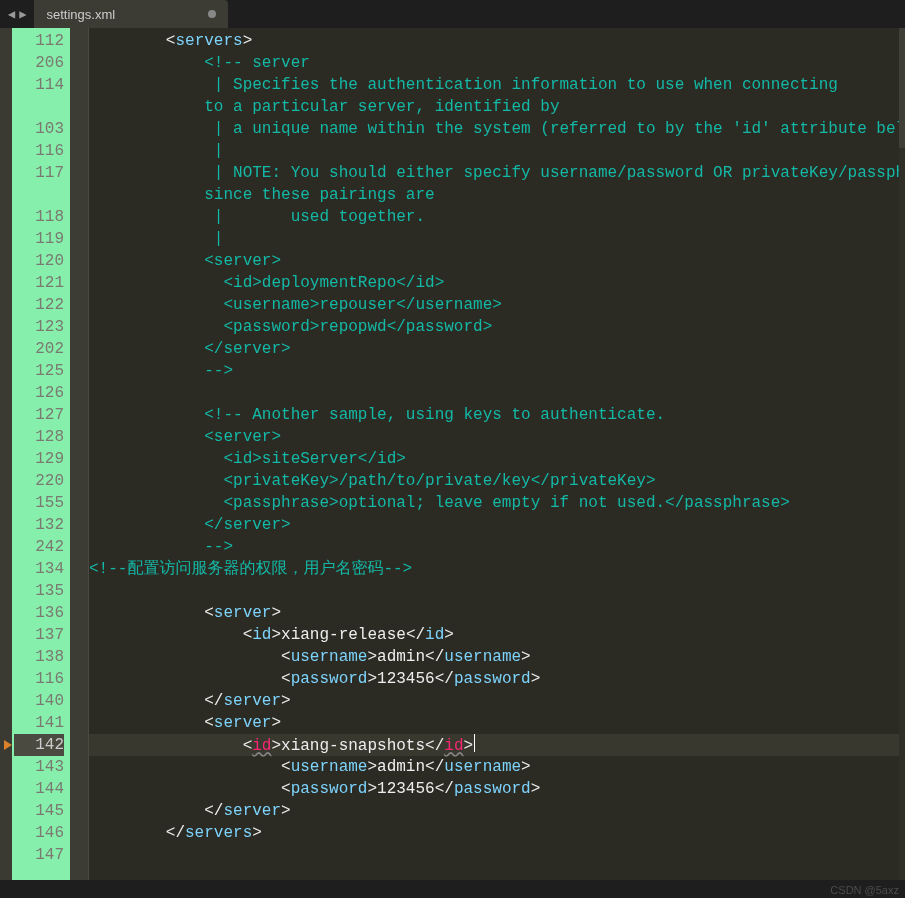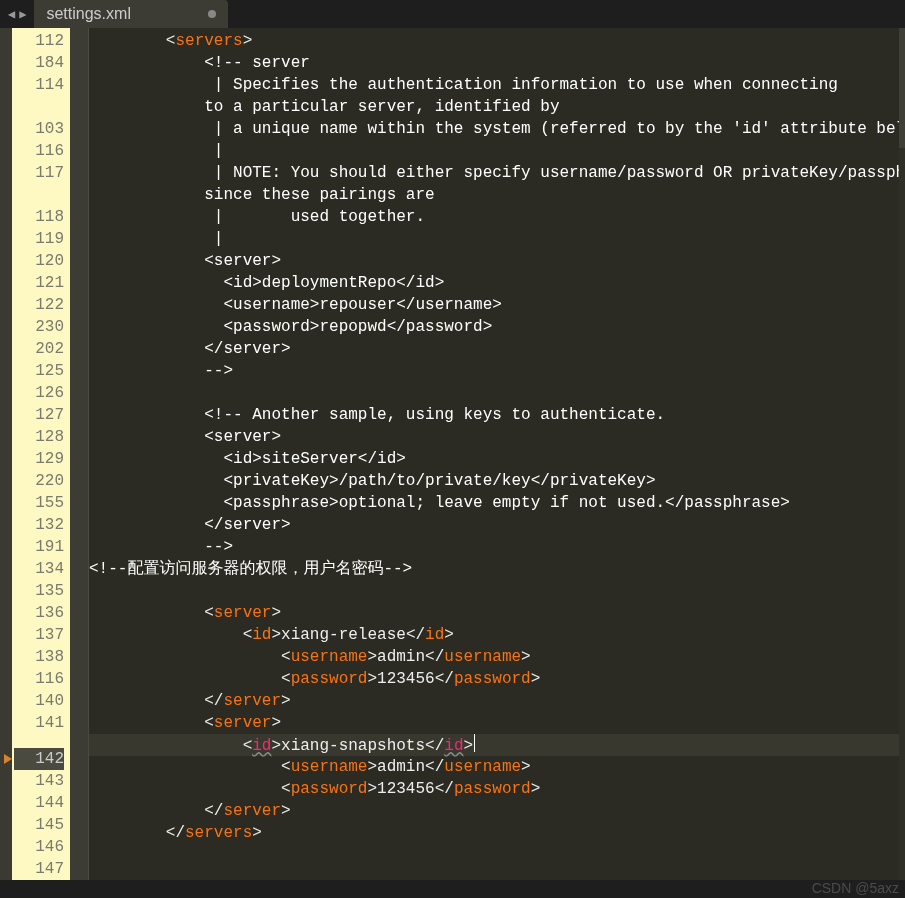--- a/index.html
+++ b/index.html
@@ -32,21 +32,21 @@
   .tab {
     background: #3c3c34;
     height: 28px;
     display: flex;
     align-items: center;
     padding: 0 12px;
     gap: 10px;
     border-top-right-radius: 4px;
     color: #ccc;
     font-family: Arial, sans-serif;
-    font-size: 16px;
+    font-size: 13px;
     min-width: 170px;
     justify-content: space-between;
   }
   .tab .label { flex:1; }
   .tab .dirty-dot {
     width: 8px; height: 8px; border-radius: 50%;
     background: #888;
   }
   .editor {
     position: absolute;
@@ -54,38 +54,37 @@
     left: 0;
     right: 0;
     bottom: 18px;
     display: flex;
   }
   .stripe {
     width: 12px;
     background: #3a3a33;
   }
   .gutter {
-    background: #fef9c3;
+    background: #86efac;
     color: #7a7a70;
     text-align: right;
     padding: 2px 6px 0 2px;
     user-select: none;
     font-size: 16px;
     line-height: 22px;
     width: 50px;
     position: relative;
   }
   .gutter .ln {
     height: 22px;
   }
   .gutter .ln.active {
     background: #4a4a40;
     color: #ccc;
     position: relative;
-    margin-top: 14px;
   }
   .gutter .ln.active::before {
     content: '';
     position: absolute;
     left: -10px;
     top: 6px;
     width: 0; height: 0;
     border-top: 5px solid transparent;
     border-bottom: 5px solid transparent;
     border-left: 8px solid #d9822b;
@@ -105,38 +104,38 @@
     position: relative;
     overflow: hidden;
   }
   .code .line {
     height: 22px;
     padding-left: 0;
   }
   .code .line.active {
     background: rgba(70,70,60,0.5);
   }
-  .pink { color: #f97316; font-weight: normal; }
+  .pink { color: #7dd3fc; font-weight: normal; }
   .white { color: #eeeeee; }
-  .comment { color: #ffffff; }
+  .comment { color: #14b8a6; }
   .id-warn { color: #f92672; text-decoration: underline wavy #888; }
   .cursor {
     display: inline-block;
     width: 1px;
     height: 18px;
     background: #fff;
     vertical-align: -2px;
     margin-left: 1px;
   }
   .watermark {
     position: absolute;
     bottom: 2px;
     right: 6px;
     font-family: Arial, sans-serif;
-    font-size: 14px;
+    font-size: 11px;
     color: #777;
     opacity: 0.5;
   }
   .minimap {
     position: absolute;
     right: 0;
     top: 28px;
     bottom: 18px;
     width: 6px;
     background: #2f2f28;
@@ -167,43 +166,43 @@
   <div class="tab">
     <span class="label">settings.xml</span>
     <span class="dirty-dot"></span>
   </div>
 </div>
 
 <div class="editor">
   <div class="stripe"></div>
   <div class="gutter" id="gutter">
       <div class="ln">112</div>
-      <div class="ln">184</div>
+      <div class="ln">206</div>
       <div class="ln">114</div>
       <div class="ln"></div>
       <div class="ln">103</div>
       <div class="ln">116</div>
       <div class="ln">117</div>
       <div class="ln"></div>
       <div class="ln">118</div>
       <div class="ln">119</div>
       <div class="ln">120</div>
       <div class="ln">121</div>
       <div class="ln">122</div>
-      <div class="ln">230</div>
+      <div class="ln">123</div>
       <div class="ln">202</div>
       <div class="ln">125</div>
       <div class="ln">126</div>
       <div class="ln">127</div>
       <div class="ln">128</div>
       <div class="ln">129</div>
       <div class="ln">220</div>
       <div class="ln">155</div>
       <div class="ln">132</div>
-      <div class="ln">191</div>
+      <div class="ln">242</div>
       <div class="ln">134</div>
       <div class="ln">135</div>
       <div class="ln">136</div>
       <div class="ln">137</div>
       <div class="ln">138</div>
       <div class="ln">116</div>
       <div class="ln">140</div>
       <div class="ln">141</div>
       <div class="ln active">142</div>
       <div class="ln">143</div>

